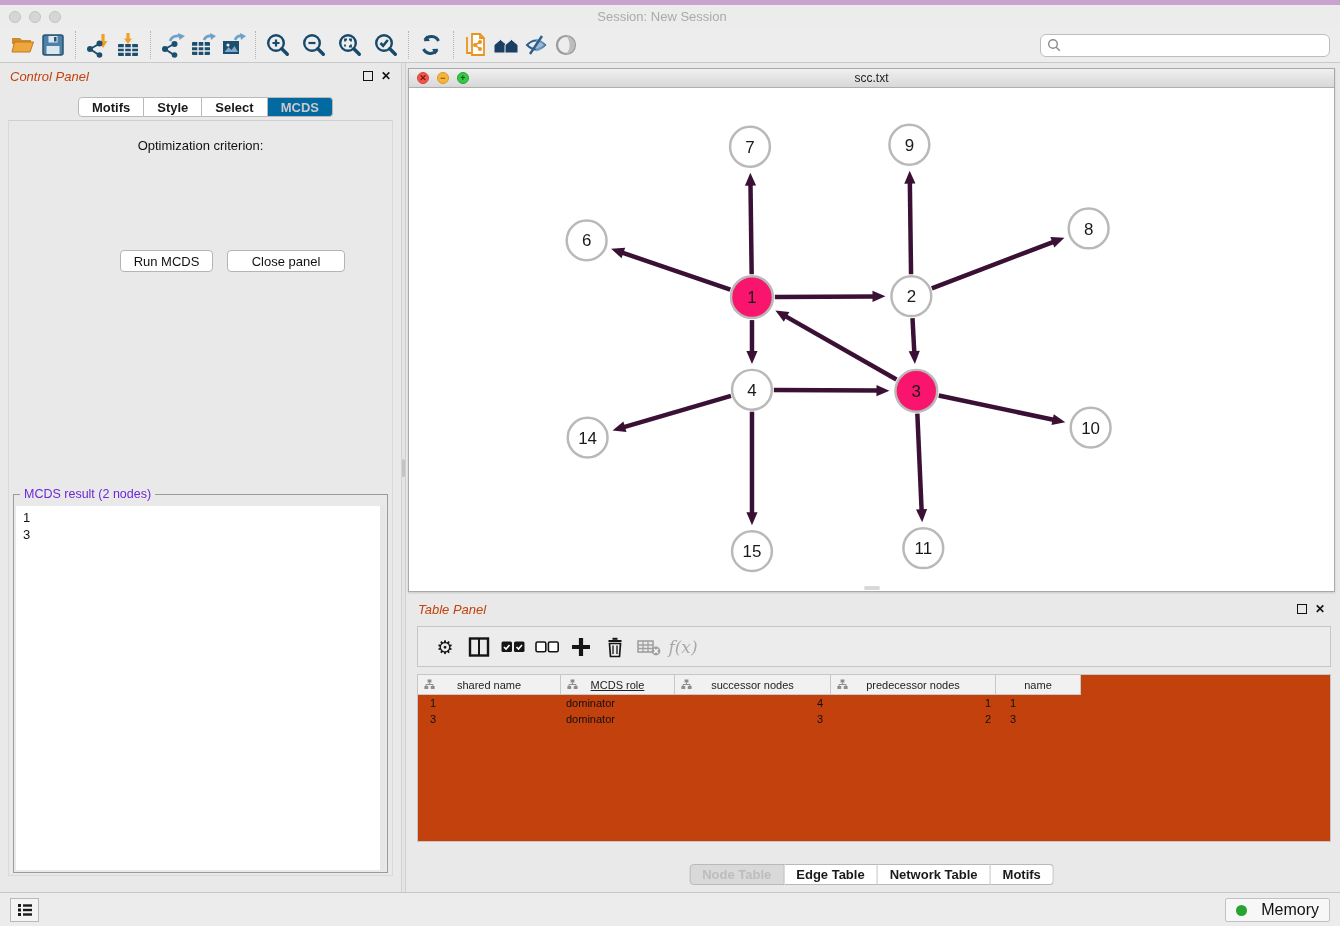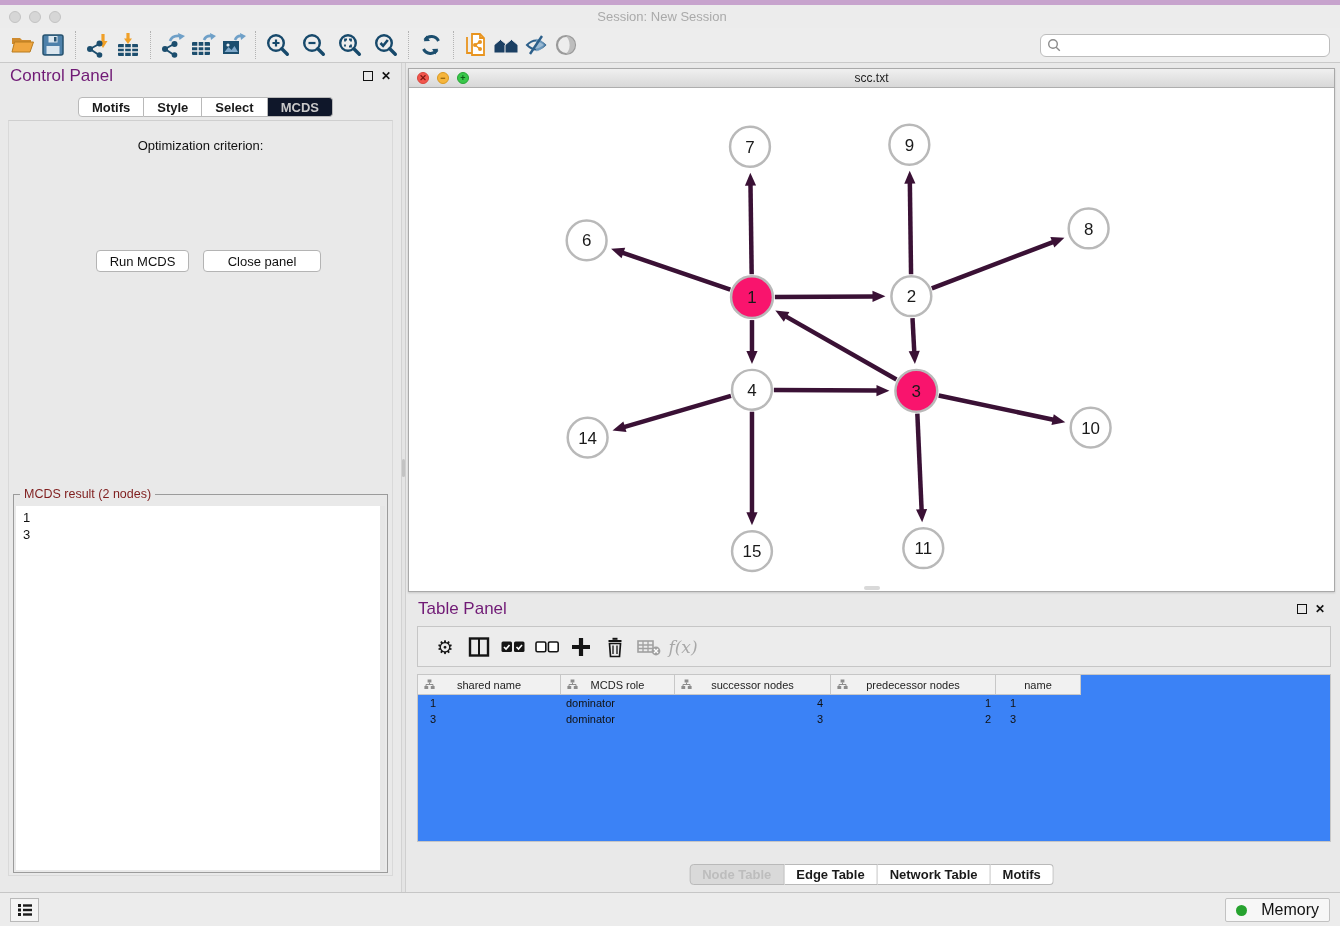--- a/index.html
+++ b/index.html
@@ -23,37 +23,37 @@
   .search-glass { position:absolute; left:7px; top:4px; pointer-events:none; }
 
   
   .control-panel { position:absolute; left:0; top:63px; width:401px; bottom:34px; background:#e9e9e9; }
   .splitter { position:absolute; left:401px; top:63px; width:5px; bottom:34px; background:#e4e4e4; border-left:1px solid #d2d2d2; border-right:1px solid #cfcfcf; }
   .splitter .grip { position:absolute; left:0; top:396px; width:3px; height:18px; background:#c3c3c3; border-radius:2px; }
   .right-area { position:absolute; left:406px; top:63px; right:0; bottom:34px; background:#e9e9e9; }
 
   
   .panel-head { height:26px; display:flex; align-items:center; padding:0 10px; }
-  .panel-head .ph-title { font-size:17px; color:#701a75; flex:1; }
+  .panel-head .ph-title { font-size:13px; color:#c2410c; flex:1;font-style:italic; }
   .ph-btn { font-size:12px; color:#111; margin-left:8px; line-height:1; cursor:default; }
   .ph-float { font-size:11px; border:1.5px solid #111; width:10px; height:10px; display:inline-block; }
   .cp-tabs { position:absolute; left:78px; top:34px; display:flex; height:20px; }
   .cp-tab { background:#fff; border:1px solid #b9b9b9; border-left:none; font-size:13px; font-weight:600; color:#1a1a1a; display:flex; align-items:center; justify-content:center; padding:0 13px; cursor:default; }
   .cp-tab:first-child { border-left:1px solid #b9b9b9; border-radius:4px 0 0 4px; }
   .cp-tab:last-child { border-radius:0 4px 4px 0; }
-  .cp-tab.disabled { background:#0f172a; color:#c9c9c9; }
+  .cp-tab.disabled { background:#0369a1; color:#c9c9c9; }
   .cp-content { position:absolute; left:8px; right:8px; top:57px; bottom:16px; background:#e9e9e9; border:1px solid #d9d9d9; border-top:1px solid #cfcfcf; }
   .opt-label { text-align:center; margin-top:17px; font-size:13px; color:#111; }
   .opt-select { position:absolute; left:36px; top:96px; width:308px; height:23px; background:#fff; border:1px solid #b4b4b4; border-radius:4px; font-size:13px; color:#111; display:flex; align-items:center; padding:0 6px 0 14px; cursor:default; }
   .opt-select .sel-text { flex:1; }
-  .btn { background:#fff; border:1px solid #b4b4b4; border-radius:4px; font-size:13px; color:#111; height:22px; display:inline-flex; align-items:center; justify-content:center; cursor:default; }
+  .btn { background:#fff; border:1px solid #b4b4b4; border-radius:4px; font-size:13px; color:#111; height:22px; display:inline-flex; align-items:center; justify-content:center; cursor:default;margin-left:24px; }
   .run-btn { position:absolute; left:87px; top:129px; width:93px; }
   .close-btn { position:absolute; left:194px; top:129px; width:118px; }
   .result-group { position:absolute; left:4px; right:4px; top:373px; bottom:2px; border:1px solid #9b9b9b; }
-  .result-legend { position:absolute; left:6px; top:-8px; background:#e9e9e9; padding:0 4px; font-size:12.5px; color:#7f1d1d; }
+  .result-legend { position:absolute; left:6px; top:-8px; background:#e9e9e9; padding:0 4px; font-size:12.5px; color:#6d28d9; }
   .result-box { position:absolute; left:2px; right:2px; top:11px; bottom:2px; background:#fff; font-size:13px; color:#111; padding:3px 0 0 7px; line-height:17px; }
   .result-scroll { position:absolute; right:0px; top:0px; width:5px; bottom:0; background:#e6e6e6; }
 
   
   .net-window { position:absolute; left:2px; right:5px; top:5px; height:524px; background:#fff; border:1px solid #a9a9a9; box-shadow:0 1px 2px rgba(0,0,0,.15); }
   .net-titlebar { height:19px; background:linear-gradient(#f0f0f0,#d8d8d8); border-bottom:1px solid #aeaeae; position:relative; display:flex; align-items:center; }
   .net-title { position:absolute; left:0; right:0; text-align:center; font-size:12px; color:#222; }
   .traffic { display:flex; gap:8px; margin-left:8px; z-index:2; }
   .tfc { width:12px; height:12px; border-radius:50%; font-size:9px; font-weight:700; display:flex; align-items:center; justify-content:center; line-height:1; }
   .tfc.red { background:#f2564d; border:1px solid #d8453c; color:#7c1712; }
@@ -62,32 +62,32 @@
   .net-canvas { position:absolute; left:0; right:0; top:19px; bottom:0; background:#fff; }
   .net-canvas svg { width:100%; height:100%; display:block; }
   .net-grip { position:absolute; left:50%; bottom:1px; width:16px; height:4px; background:#d9d9d9; border-radius:2px; transform:translateX(-50%); }
 
   
   .table-panel { position:absolute; left:2px; right:5px; top:533px; bottom:6px; background:#e9e9e9; }
   .tp-toolbar { position:absolute; left:9px; right:4px; top:30px; height:41px; background:#ececec; border:1px solid #c6c6c6; display:flex; align-items:center; padding:0 10px; }
   .tp-icon { width:34px; height:30px; display:flex; align-items:center; justify-content:center; cursor:default; }
   .gear-glyph { font-size:19px; color:#151515; font-family:"DejaVu Sans", sans-serif; }
   .fx-glyph { font-family:"DejaVu Serif", serif; font-style:italic; font-size:17px; color:#a8a8a8; }
-  .tp-table { position:absolute; left:9px; right:4px; top:78px; bottom:44px; background:#3b82f6; border:1px solid #c6c6c6; overflow:hidden; }
+  .tp-table { position:absolute; left:9px; right:4px; top:78px; bottom:44px; background:#c2410c; border:1px solid #c6c6c6; overflow:hidden; }
   .tp-header { display:flex; height:20px; }
   .th-cell { background:#f1f1f1; border-right:1px solid #c8c8c8; border-bottom:1px solid #c8c8c8; display:flex; align-items:center; justify-content:center; gap:5px; font-size:11px; color:#222; position:relative; }
   .th-cell .tree { position:absolute; left:6px; top:4px; }
   .tr-row { display:flex; height:16px; font-size:11px; color:#111; align-items:center; }
   .td-cell { height:16px; display:flex; align-items:center; }
   .c0 { width:143px; padding-left:12px; }
   .c1 { width:114px; padding-left:5px; }
   .c2 { width:156px; justify-content:flex-end; padding-right:8px; }
   .c3 { width:165px; justify-content:flex-end; padding-right:5px; }
   .c4 { width:85px;  padding-left:14px; }
-  .hc0 { width:143px; } .hc1 { width:114px; } .hc2 { width:156px; } .hc3 { width:165px; } .hc4 { width:85px; }
+  .hc0 { width:143px; } .hc1 { width:114px;text-decoration:underline; } .hc2 { width:156px; } .hc3 { width:165px; } .hc4 { width:85px; }
   .tp-tabs { position:absolute; left:50%; transform:translateX(-50%); bottom:1px; display:flex; height:21px; }
   .tp-tab { background:#fff; border:1px solid #b9b9b9; border-left:none; font-size:13px; font-weight:600; color:#1a1a1a; display:flex; align-items:center; padding:0 12px; cursor:default; }
   .tp-tab:first-child { border-left:1px solid #b9b9b9; border-radius:4px 0 0 4px; }
   .tp-tab:last-child { border-radius:0 4px 4px 0; }
   .tp-tab.disabled { background:#d9d9d9; color:#bdbdbd; }
 
   
   .statusbar { position:absolute; left:0; bottom:0; width:1340px; height:34px; background:#ececec; border-top:1px solid #c6c6c6; }
   .list-btn { position:absolute; left:10px; top:5px; width:29px; height:24px; background:#f4f4f4; border:1px solid #b9b9b9; display:flex; align-items:center; justify-content:center; }
   .memory-btn { position:absolute; right:10px; top:5px; height:24px; background:#f7f7f7; border:1px solid #c2c2c2; border-radius:2px; display:flex; align-items:center; gap:14px; padding:0 10px; font-size:16px; color:#111; }

